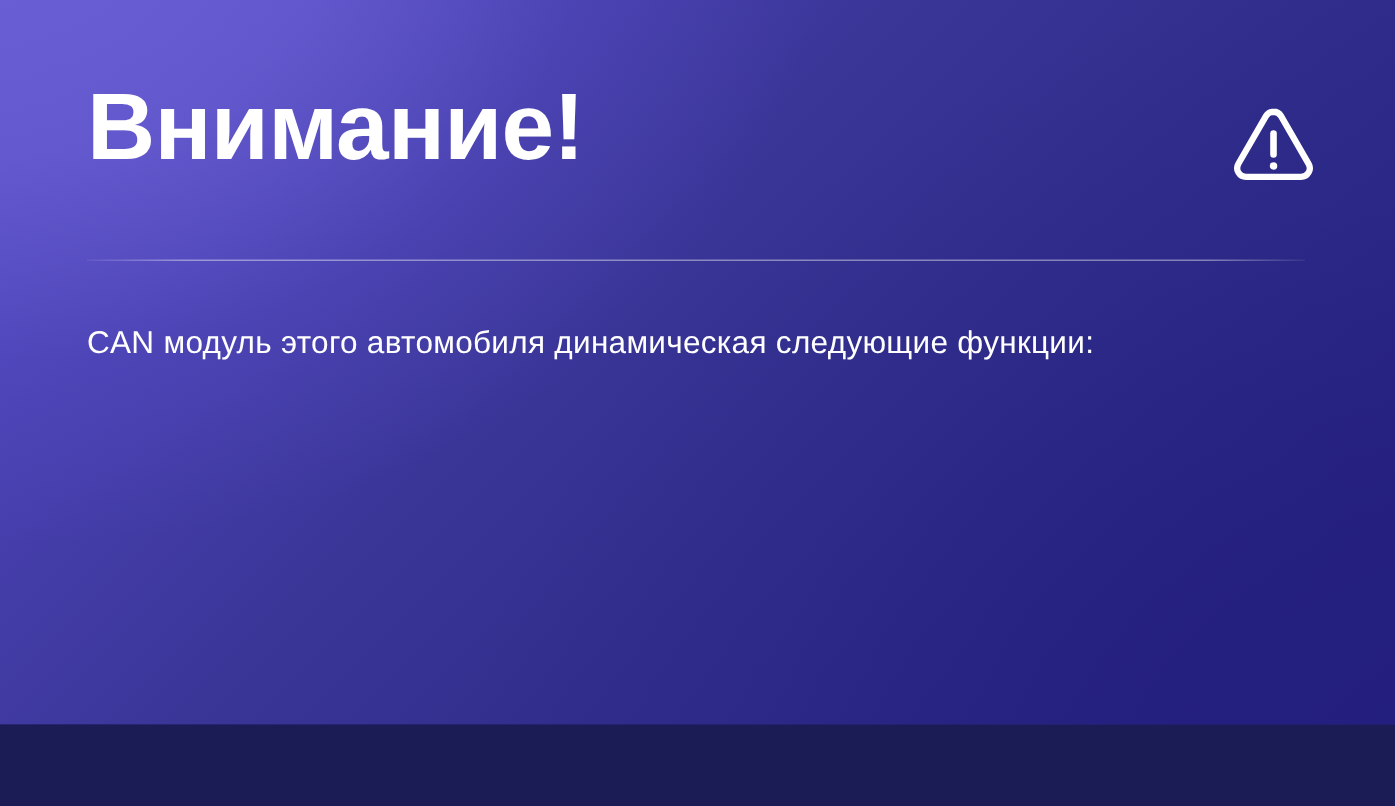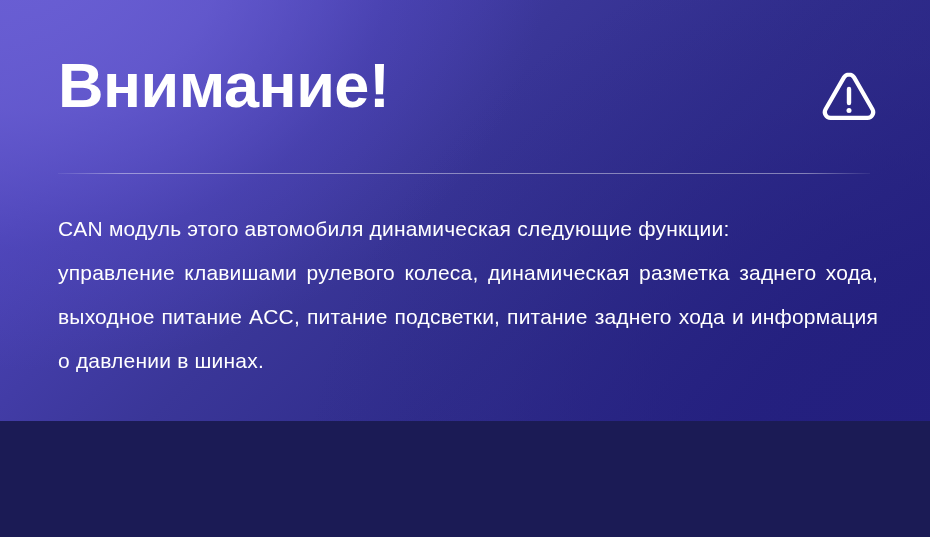--- a/index.html
+++ b/index.html
@@ -4,21 +4,21 @@
 <style>
   html, body {
     margin: 0;
     padding: 0;
     background: #1b1b55;
   }
 
   #banner {
     position: relative;
     width: 930px;
-    height: 421px;
+    height: 483px;
     overflow: hidden;
     font-family: "Liberation Sans", sans-serif;
     background-color: #33318d;
     background-image:
       radial-gradient(ellipse 780px 620px at 2% -12%, #6a5fd4 0%, rgba(106,95,212,0.72) 26%, rgba(90,80,200,0.30) 48%, rgba(70,62,170,0.0) 68%),
       radial-gradient(ellipse 900px 760px at 108% 118%, #231f7e 0%, rgba(35,31,126,0.80) 30%, rgba(40,36,130,0.25) 58%, rgba(45,42,140,0.0) 78%),
       linear-gradient(135deg, #5a50c6 0%, #4a42b4 18%, #3a3698 42%, #302d8c 62%, #2b2786 80%, #262080 100%);
   }
 
   
@@ -110,16 +110,15 @@
                C33.0 7.6 31.1 6.5 29 6.5 Z" fill="none" stroke="#ffffff" stroke-width="4.2" stroke-linejoin="round"></path>
       <line x1="29" y1="21" x2="29" y2="35" stroke="#ffffff" stroke-width="4.4" stroke-linecap="round"></line>
       <circle cx="29" cy="42.6" r="2.5" fill="#ffffff"></circle>
     </svg>
   </div>
 
   <div id="divider"></div>
 
   <div id="body-text">
     <p class="para last-line-natural">CAN модуль этого автомобиля динамическая следующие функции:</p>
-    <p class="para last-line-natural">управление клавишами рулевого колеса, динамическая разметка заднего хода, выходное питание ACC, питание подсветки, питание заднего хода и информация о давлении в шинах.</p>
   </div>
 
 </div>
 
 </body></html>

